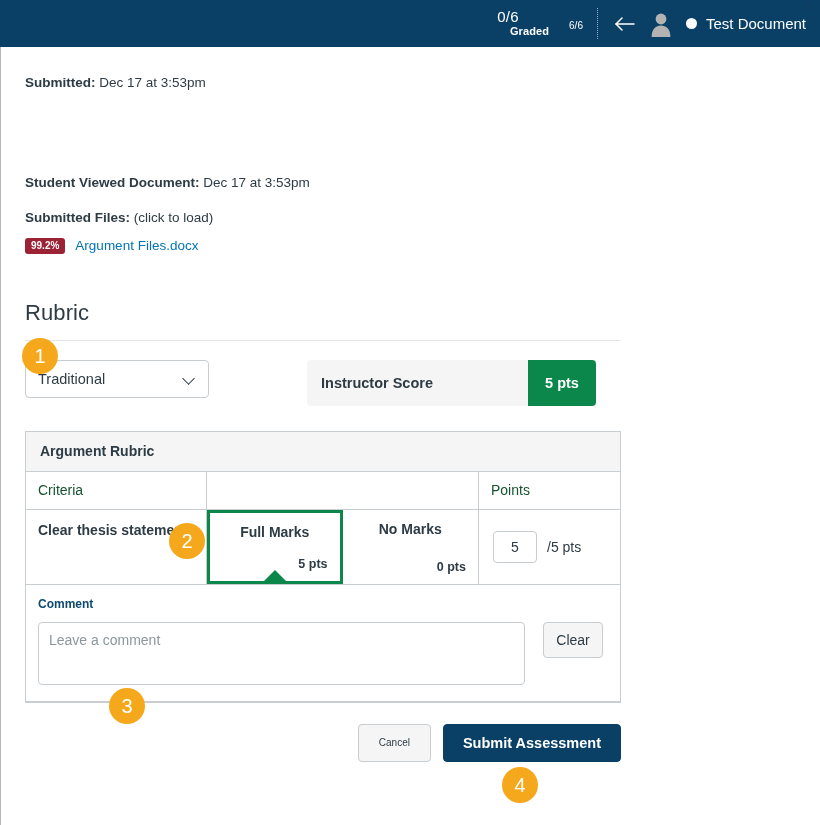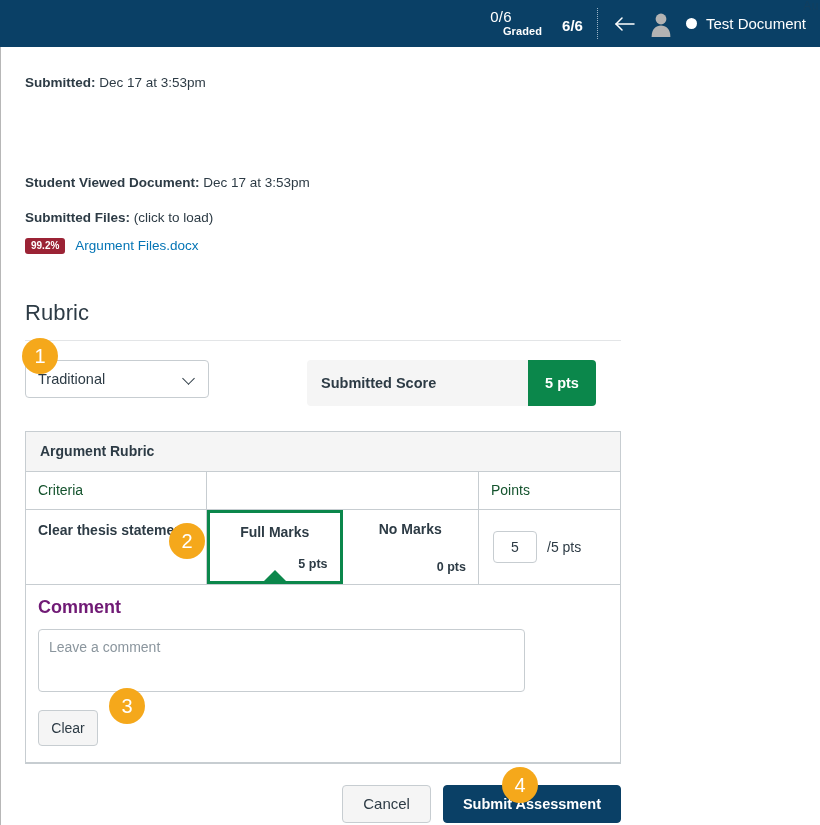--- a/index.html
+++ b/index.html
@@ -45,22 +45,22 @@
     font-weight: 400;
     letter-spacing: .2px;
   }
   .graded-label {
     font-size: 11px;
     font-weight: bold;
     letter-spacing: .1px;
     padding-left: 43px;
   }
   .score-total {
-    font-size: 15px;
-    font-weight: 700;
+    font-size: 10px;
+    font-weight: 400;
     padding-top: 4px;
   }
   .vdivider {
     width: 0;
     border-left: 1px dotted #9bb4c7;
     margin: 8px 0;
   }
   .student-group {
     display: flex;
     align-items: center;
@@ -364,30 +364,29 @@
     color: #2d3b45;
   }
 
   
   .comment-block {
     padding: 12px 14px 16px 12px;
     border-bottom: 1px solid #c7cdd1;
     background: #fff;
   }
   .comment-label {
-    font-size: 18px;
-    font-weight: bold;
-    color: #701a75;
+    font-size: 12px;
+    font-weight: bold;
+    color: #0c4a6e;
     margin-bottom: 11px;
   }
   .comment-row {
     display: flex;
     align-items: flex-start;
     gap: 18px;
-    flex-direction: column;
   }
   .comment-area {
     width: 487px;
     height: 63px;
     border: 1px solid #c7cdd1;
     border-radius: 4px;
     padding: 9px 10px;
     font-family: "Liberation Sans", sans-serif;
     font-size: 14px;
     color: #2d3b45;
@@ -414,21 +413,21 @@
     gap: 12px;
     margin-top: 21px;
   }
   .btn-cancel {
     height: 38px;
     padding: 0 20px;
     border: 1px solid #c7cdd1;
     border-radius: 4px;
     background: #f5f5f5;
     font-family: "Liberation Sans", sans-serif;
-    font-size: 15px;
+    font-size: 10px;
     color: #2d3b45;
     cursor: pointer;
   }
   .btn-submit {
     height: 38px;
     padding: 0 19px;
     border: 1px solid #0A4066;
     border-radius: 4px;
     background: #0A4066;
     font-family: "Liberation Sans", sans-serif;
@@ -513,21 +512,21 @@
     <h2 class="rubric-title">Rubric</h2>
     <hr class="rubric-rule">
 
     <div class="controls-row">
       <div class="select-box">
         <span>Traditional</span>
         <span class="chev"></span>
       </div>
 
       <div class="score-pill">
-        <div class="score-pill-label">Submitted Score</div>
+        <div class="score-pill-label">Instructor Score</div>
         <div class="score-pill-value">5 pts</div>
       </div>
     </div>
 
     <div class="rubric-table">
 
       <div class="rubric-name-row">
         <span>Argument Rubric</span>
       </div>
 

